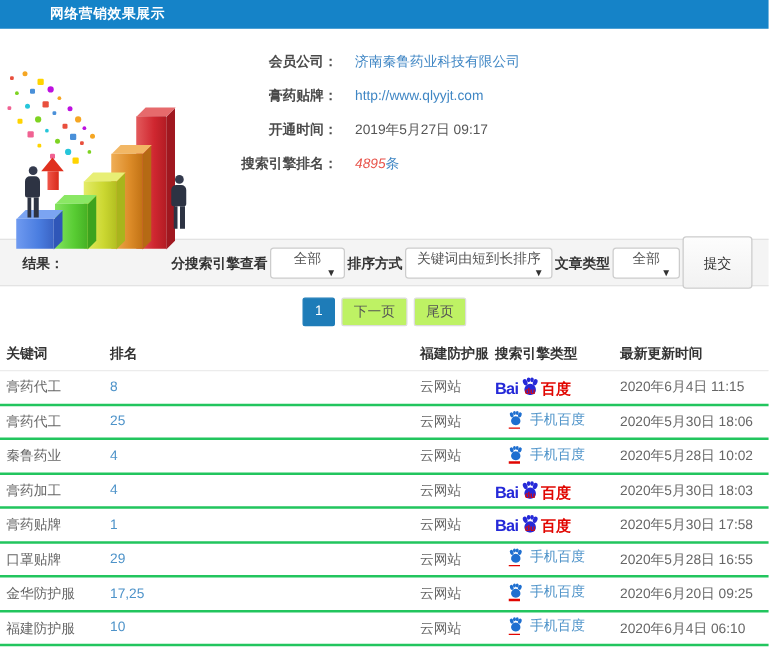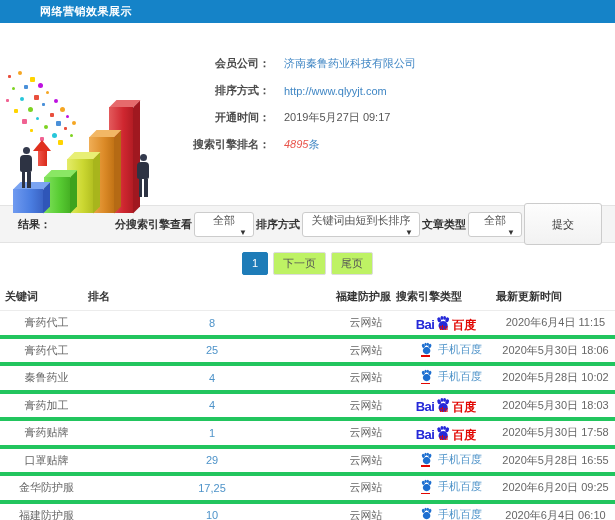--- a/index.html
+++ b/index.html
@@ -4,21 +4,21 @@
 <style>
   * { margin:0; padding:0; box-sizing:border-box; }
   html,body { width:615px; height:520px; overflow:hidden; background:#fff;
     font-family:"Liberation Sans","DejaVu Sans",sans-serif; font-size:11px; color:#555; }
 
   
   .topbar { height:23px; background:var(--header-bg); color:#fff; line-height:23px;
     padding-left:40px; font-weight:bold; font-size:11px; letter-spacing:.5px; }
 
   
-  .info-section { display:flex; height:168px;margin-top:14px; }
+  .info-section { display:flex; height:168px; }
   .illustration { width:170px; height:162px; position:relative; flex:none; }
 
   .bar { position:absolute; }
   .bar .front { position:absolute; left:0; top:0; width:100%; height:100%; }
   .bar .top { position:absolute; left:3.5px; top:-7px; width:100%; height:7px; transform:skewX(-45deg); }
   .bar .side { position:absolute; right:-7px; top:-3.5px; width:7px; height:100%; transform:skewY(-45deg); }
   .bar-blue   { left:13px;  top:152px; width:30px; height:24px; z-index:9; }
   .bar-blue .front { background:linear-gradient(to right,#6f9af0,#4a7de0 60%,#3a63c4); }
   .bar-blue .top { background:#7ba4f2; } .bar-blue .side { background:#2f56b8; }
   .bar-green  { left:44px;  top:140px; width:26px; height:36px; z-index:8; }
@@ -63,36 +63,36 @@
   
   .filter-bar { height:38px; background:#f4f4f4; border-top:1px solid #e3e3e3;
     border-bottom:1px solid #e3e3e3; display:flex; align-items:center; padding:0 13px 0 18px; }
   .filter-result { font-weight:bold; color:#333; }
   .filter-group { margin-left:auto; display:flex; align-items:center; gap:2px; }
   .filter-group .flabel { font-weight:bold; color:#333; white-space:nowrap; }
   .sel { height:25px; background:#fff; border:1px solid #ccc; border-radius:3px;
     display:flex; align-items:center; padding:0 6px; color:#555; cursor:pointer; white-space:nowrap;flex-direction:column; }
   .sel .arr { margin-left:auto; padding-left:8px; font-size:8px; color:#333; }
   .sel-engine { width:60px; } .sel-sort { width:118px; } .sel-article { width:54px; }
-  .btn-submit { height:42px; padding:0 27px; background:linear-gradient(#fdfdfd,#f2f2f2);
+  .btn-submit { height:42px; padding:0 16px; background:linear-gradient(#fdfdfd,#f2f2f2);
     border:1px solid #ccc; border-radius:3px; color:#333; font-size:11px; cursor:pointer;
     font-family:inherit; }
 
   
   .pager { height:40px; display:flex; align-items:center; justify-content:center; gap:5px; }
   .page-btn { min-width:25px; height:23px; padding:0 9px; display:flex; align-items:center;
     justify-content:center; border:1px solid #dcdcdc; border-radius:2px; background:#bef264;
     color:#555; cursor:pointer; }
   .page-btn.active { background:var(--page-active); border-color:var(--page-active); color:#fff; }
 
   
   .grid-row { display:grid; grid-template-columns:83px 248px 60px 100px 1fr;
     align-items:center; padding-left:5px; }
   .thead { height:28px; font-weight:bold; color:#333; border-bottom:1px solid #ececec; }
-  .trow { height:27.5px; border-bottom:4px solid #22c55e;text-align:center; }
+  .trow { height:27.5px; border-bottom:2px solid #22c55e; }
   .rank-link { color:#4e93c9; text-decoration:none; cursor:pointer; }
   .kw, .rtype, .upd { color:#666; }
 
   
   .bd-logo { display:inline-flex; align-items:flex-end; line-height:1; }
   .bd-bai { color:var(--baidu-blue); font-weight:bold; font-size:13px; letter-spacing:-.5px; }
   .bd-paw { position:relative; width:16px; height:16px; margin:0 0 0 1px; color:var(--baidu-blue); }
   .bd-paw svg { width:16px; height:16px; display:block; }
   .bd-du { position:absolute; left:4px; bottom:0px; font-style:normal; font-weight:bold;
     font-size:7px; color:var(--baidu-red); }
@@ -188,21 +188,21 @@
         <div class="confetti" style="left: 70px; top: 97px; width: 3px; height: 3px; background: rgb(126, 211, 33); border-radius: 50%;"></div>
       </div>
   </div>
 
   <div class="info-fields">
     <div class="info-row">
       <span class="info-label">会员公司：</span>
       <a class="info-value info-link">济南秦鲁药业科技有限公司</a>
     </div>
     <div class="info-row">
-      <span class="info-label">排序方式：</span>
+      <span class="info-label">膏药贴牌：</span>
       <a class="info-value info-link">http://www.qlyyjt.com</a>
     </div>
     <div class="info-row">
       <span class="info-label">开通时间：</span>
       <span class="info-value">2019年5月27日 09:17</span>
     </div>
     <div class="info-row">
       <span class="info-label">搜索引擎排名：</span>
       <span class="info-value"><b class="num-red" style="font-weight:normal">4895</b><span class="unit-blue">条</span></span>
     </div>

